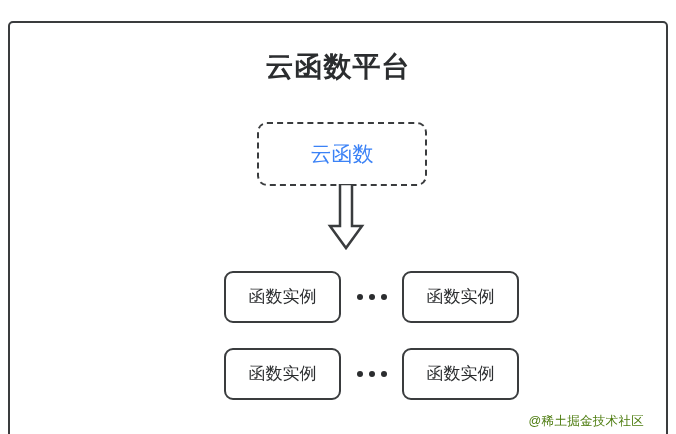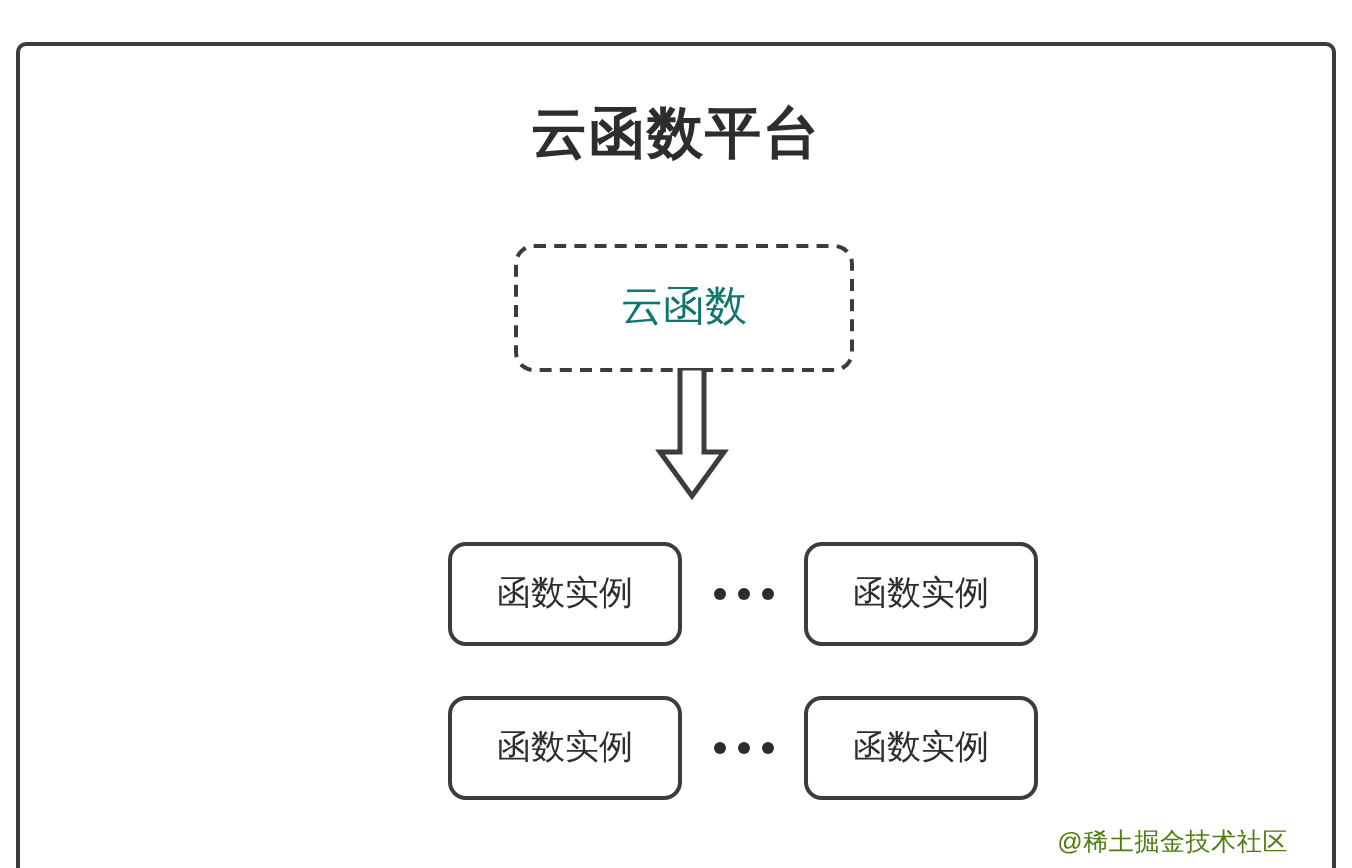--- a/index.html
+++ b/index.html
@@ -54,21 +54,21 @@
     border: 2.5px dashed #3a3c3e;
     border-radius: 10px;
     background: #ffffff;
     display: flex;
     align-items: center;
     justify-content: center;
   }
   #cloud-function-node .node-label {
     font-size: 21px;
     line-height: 24px;
-    color: #0f766e;
+    color: #3b82f6;
     white-space: nowrap;
   }
 
   
   #flow-arrow {
     position: absolute;
     left: 316px;
     top: 161px;
     width: 40px;
     height: 68px;

